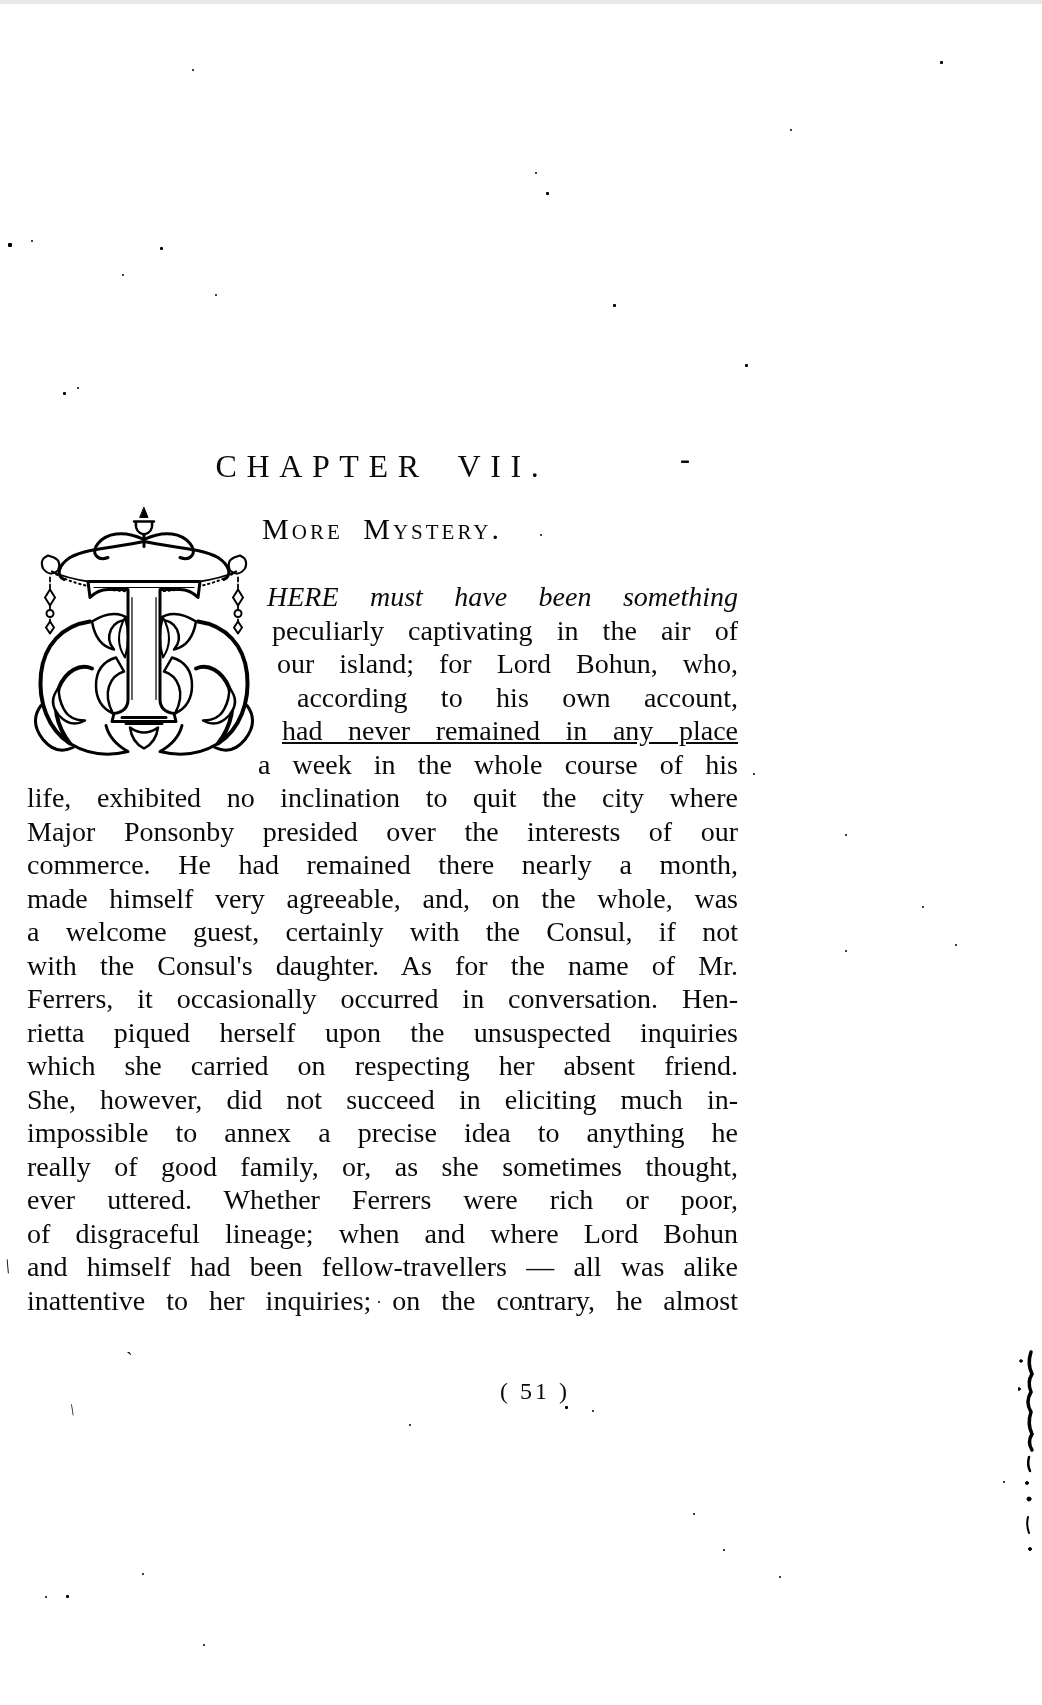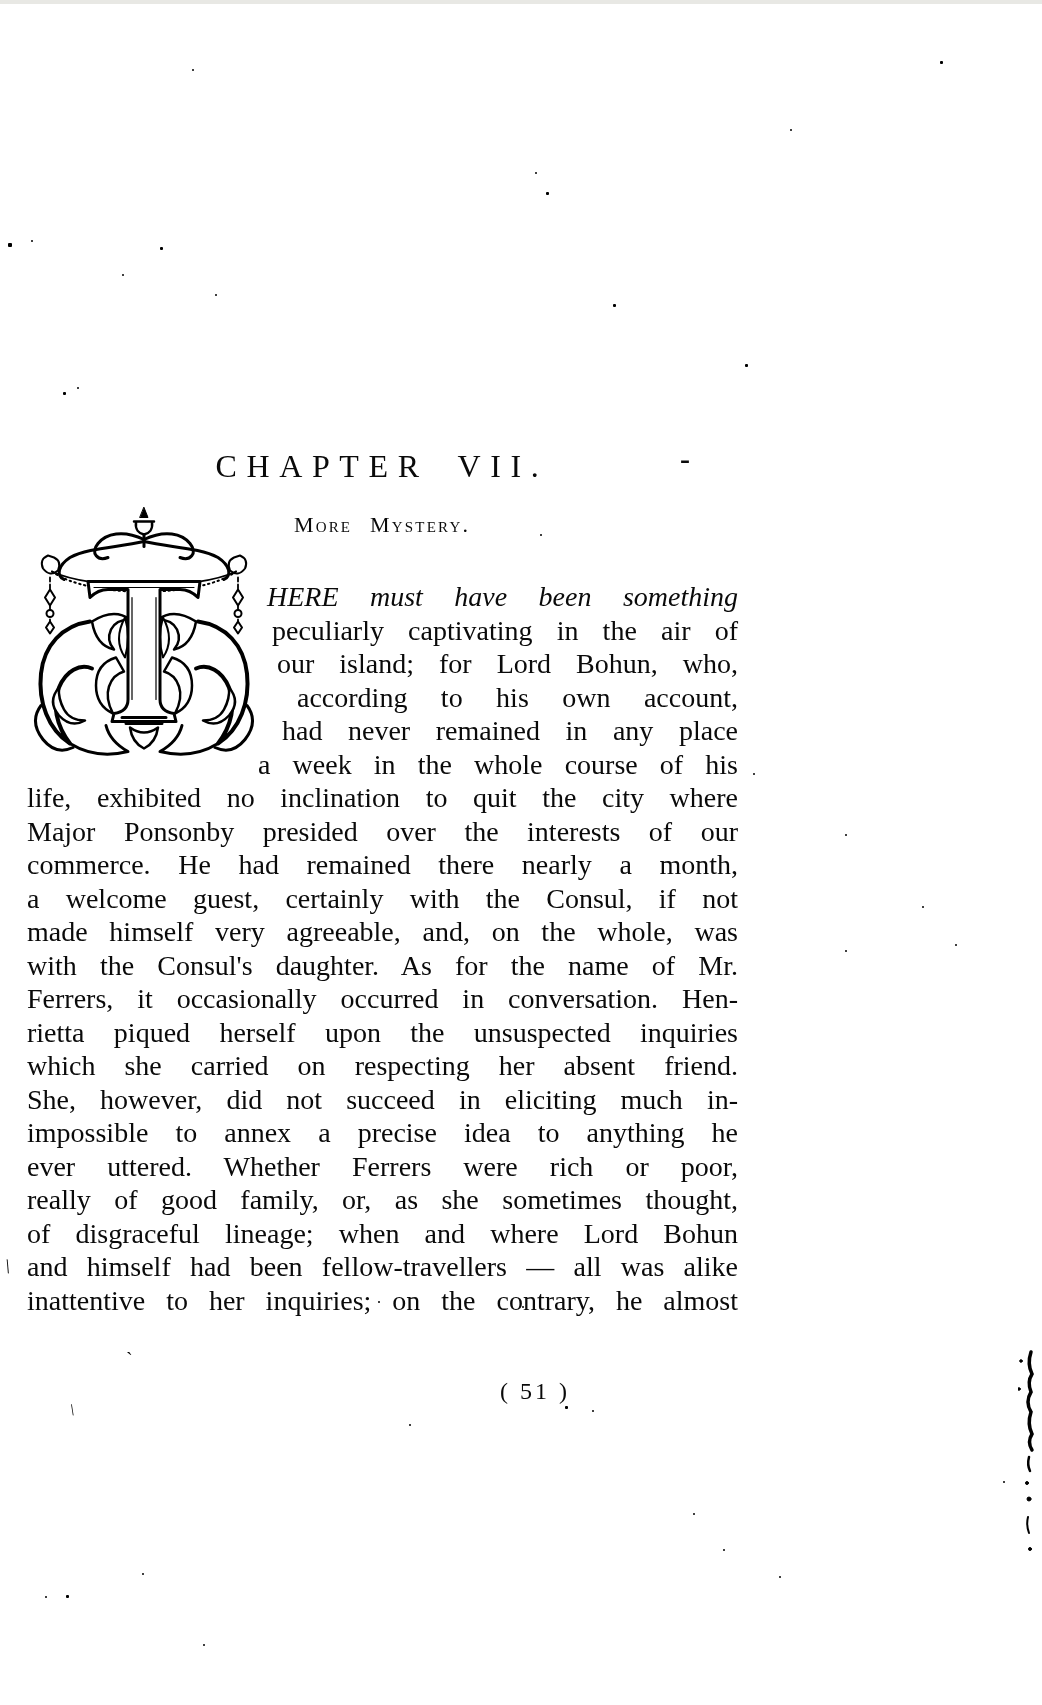--- a/index.html
+++ b/index.html
@@ -24,21 +24,21 @@
   .stray-dash{
     position:absolute;
     left:680px;top:438px;
     font-size:30px;font-weight:bold;
   }
   .section-title{
     position:absolute;
     left:27px;top:508px;width:710px;
     text-align:center;
     font-variant:small-caps;
-    font-size:22px;
+    font-size:30px;
     letter-spacing:0.10em;
     word-spacing:10px;
     white-space:nowrap;
   }
   .dropcap{
     position:absolute;
     left:28px;top:500px;
     width:232px;height:258px;
   }
   .dropcap svg{display:block;width:100%;height:100%;}
@@ -133,35 +133,35 @@
         <path d="M102,222 q14,10 28,0 q-2,15 -14,21 q-12,-6 -14,-21 z" stroke-width="2.5" fill="#fff"></path>
       </g>
     </svg>
   </div>
 
   <div class="body-text">
       <div class="tline" style="padding-left: 240px; font-style: italic;">HERE must have been something</div>
       <div class="tline" style="padding-left: 245px;">peculiarly captivating in the air of</div>
       <div class="tline" style="padding-left: 250px;">our island; for Lord Bohun, who,</div>
       <div class="tline" style="padding-left: 270px;">according to his own account,</div>
-      <div class="tline" style="padding-left: 255px;">had never remained in any place</div>
+      <div class="tline" style="padding-left: 255px; text-decoration: underline;">had never remained in any place</div>
       <div class="tline" style="padding-left: 231px;">a week in the whole course of his</div>
       <div class="tline">life, exhibited no inclination to quit the city where</div>
       <div class="tline">Major Ponsonby presided over the interests of our</div>
       <div class="tline">commerce. He had remained there nearly a month,</div>
+      <div class="tline">made himself very agreeable, and, on the whole, was</div>
       <div class="tline">a welcome guest, certainly with the Consul, if not</div>
-      <div class="tline">made himself very agreeable, and, on the whole, was</div>
       <div class="tline">with the Consul's daughter. As for the name of Mr.</div>
       <div class="tline">Ferrers, it occasionally occurred in conversation. Hen-</div>
       <div class="tline">rietta piqued herself upon the unsuspected inquiries</div>
       <div class="tline">which she carried on respecting her absent friend.</div>
       <div class="tline">She, however, did not succeed in eliciting much in-</div>
       <div class="tline">impossible to annex a precise idea to anything he</div>
+      <div class="tline">really of good family, or, as she sometimes thought,</div>
       <div class="tline">ever uttered. Whether Ferrers were rich or poor,</div>
-      <div class="tline">really of good family, or, as she sometimes thought,</div>
       <div class="tline">of disgraceful lineage; when and where Lord Bohun</div>
       <div class="tline">and himself had been fellow-travellers — all was alike</div>
       <div class="tline">inattentive to her inquiries; on the contrary, he almost</div>
     </div>
 
   <div class="page-number">( 51 )</div>
 
   <div class="smudge">
     <svg viewBox="0 0 22 235" xmlns="http://www.w3.org/2000/svg">
       <g stroke="#000" fill="#000" stroke-linecap="round">

